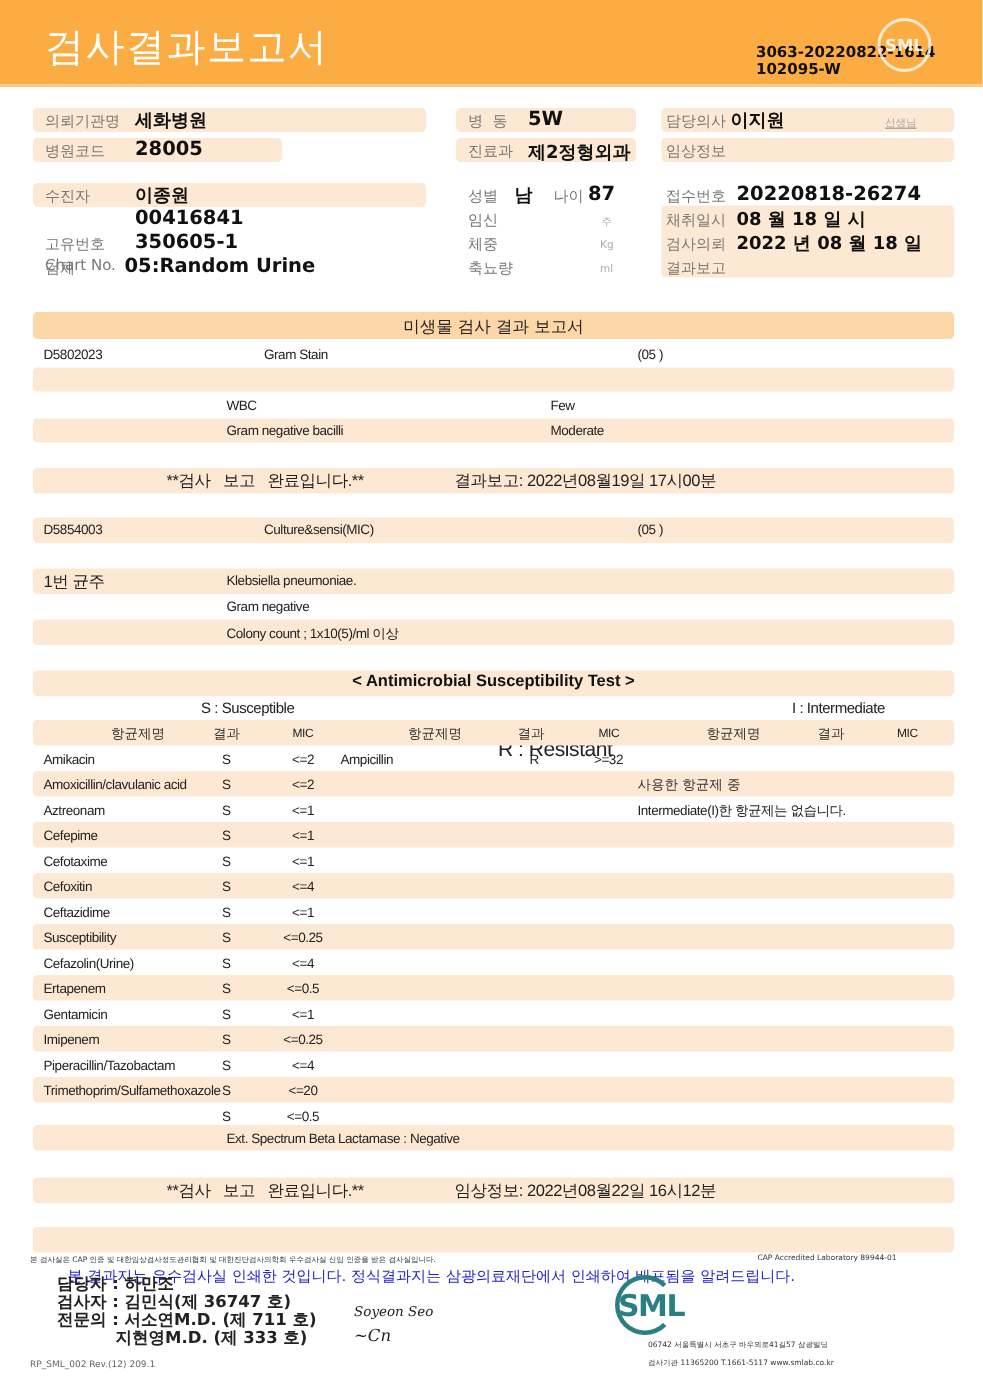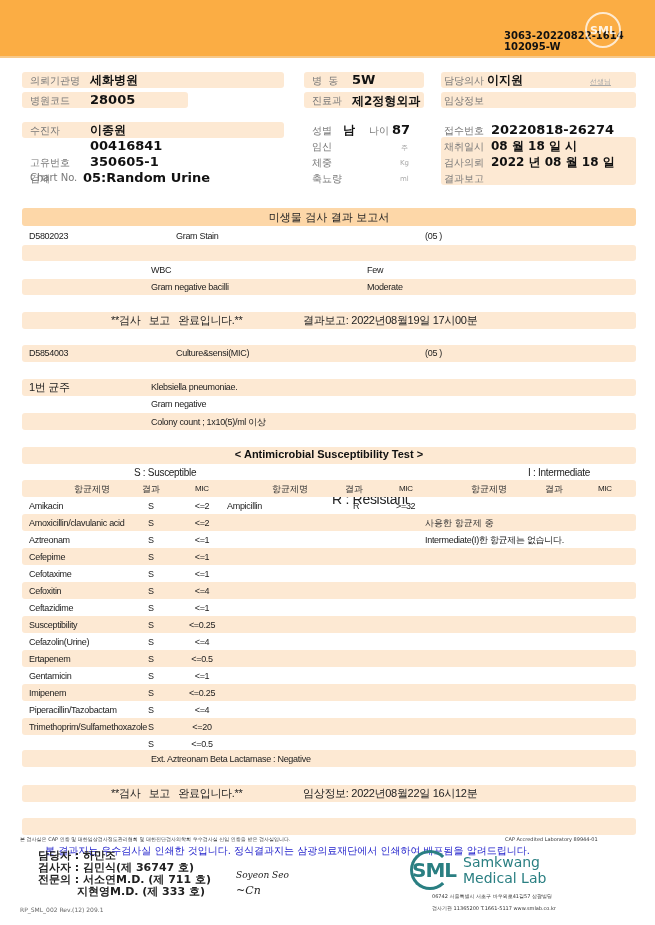--- a/index.html
+++ b/index.html
@@ -24,20 +24,21 @@
   .signature { font-family: "DejaVu Serif", serif; font-style: italic; font-size: 9px; color: #222; }
   .sml-logo { position: absolute; left: 410px; top: 850px; width: 150px; height: 42px; }
   .sml-logo .ring { position: absolute; left: 0; top: 0; width: 40px; height: 40px; border-radius: 50%; border: 3px solid #2a7f82; border-right-color: transparent; border-bottom-color: #2a7f82; }
   .sml-logo .mark { position: absolute; left: 2px; top: 8px; font-size: 20px; font-weight: bold; color: #2a7f82; letter-spacing: -1px; }
   .sml-logo .name { position: absolute; left: 53px; top: 4px; font-size: 14px; color: #2a7f82; line-height: 16px; }
 </style>
 </head>
 <body>
 
 <div class="header">
+  <div class="title">검사결과보고서</div>
   <div class="codes">
     <div>3063-20220822-1614</div>
     <div>102095-W</div>
   </div>
   <div class="logo">SML</div>
 </div>
 
 <div class="band" style="left:22px;top:72px;width:262px;height:16px;"></div>
 <div class="band" style="left:22px;top:92px;width:166px;height:16px;"></div>
 <div class="band" style="left:304px;top:72px;width:120px;height:16px;"></div>
@@ -224,21 +225,21 @@
     </div>
   </div>
 
 <div class="abs sm" style="left:227px;top:501px;">Ampicillin</div>
 <div class="abs sm" style="left:353px;top:501px;">R</div>
 <div class="abs sm" style="left:396px;top:501px;">&gt;=32</div>
 <div class="abs hdr" style="left:425px;top:517px;">사용한 항균제 중</div>
 <div class="abs sm" style="left:425px;top:534px;">Intermediate(I)한 항균제는 없습니다.</div>
 
 <div class="band" style="left:22px;top:750px;width:614px;height:17px;"></div>
-<div class="abs sm" style="left:151px;top:754px;">Ext. Aztreonam Beta Lactamase : Negative</div>
+<div class="abs sm" style="left:151px;top:754px;">Ext. Spectrum Beta Lactamase : Negative</div>
 
 <div class="band" style="left:22px;top:785px;width:614px;height:17px;"></div>
 <div class="abs md" style="left:111px;top:786px;white-space:pre;">**검사   보고   완료입니다.**</div>
 <div class="abs md" style="left:303px;top:786px;">임상정보: 2022년08월22일 16시12분</div>
 
 <div class="band" style="left:22px;top:818px;width:614px;height:17px;"></div>
 
 <div class="abs tiny" style="left:20px;top:836px;">본 검사실은 CAP 인증 및 대한임상검사정도관리협회 및 대한진단검사의학회 우수검사실 신임 인증을 받은 검사실입니다.</div>
 <div class="abs tiny" style="left:505px;top:836px;">CAP Accredited Laboratory 89944-01</div>
 <div class="abs blue" style="left:45px;top:844px;">본 결과지는 우수검사실 인쇄한 것입니다. 정식결과지는 삼광의료재단에서 인쇄하여 배포됨을 알려드립니다.</div>
@@ -246,21 +247,17 @@
 <div class="abs sig" style="left:38px;top:850px;">담당자 : 하만조</div>
 <div class="abs sig" style="left:38px;top:862px;">검사자 : 김민식(제 36747 호)</div>
 <div class="abs sig" style="left:38px;top:874px;">전문의 : 서소연M.D. (제 711 호)</div>
 <div class="abs sig" style="left:77px;top:886px;">지현영M.D. (제 333 호)</div>
 <div class="abs signature" style="left:236px;top:870px;">Soyeon Seo</div>
 <div class="abs signature" style="left:236px;top:884px;font-size:11px;">~Cn</div>
 
 <div class="sml-logo">
   <div class="ring"></div>
   <div class="mark">SML</div>
-  <div class="name">
-    <div>Samkwang</div>
-    <div>Medical Lab</div>
-  </div>
 </div>
 <div class="abs tiny" style="left:432px;top:893px;">06742 서울특별시 서초구 바우뫼로41길57 삼광빌딩</div>
 <div class="abs tiny" style="left:432px;top:905px;">검사기관 11365200 T.1661-5117 www.smlab.co.kr</div>
 
 <div class="abs" style="left:20px;top:906px;font-size:6px;color:#666;">RP_SML_002 Rev.(12) 209.1</div>
 
 </body></html>

